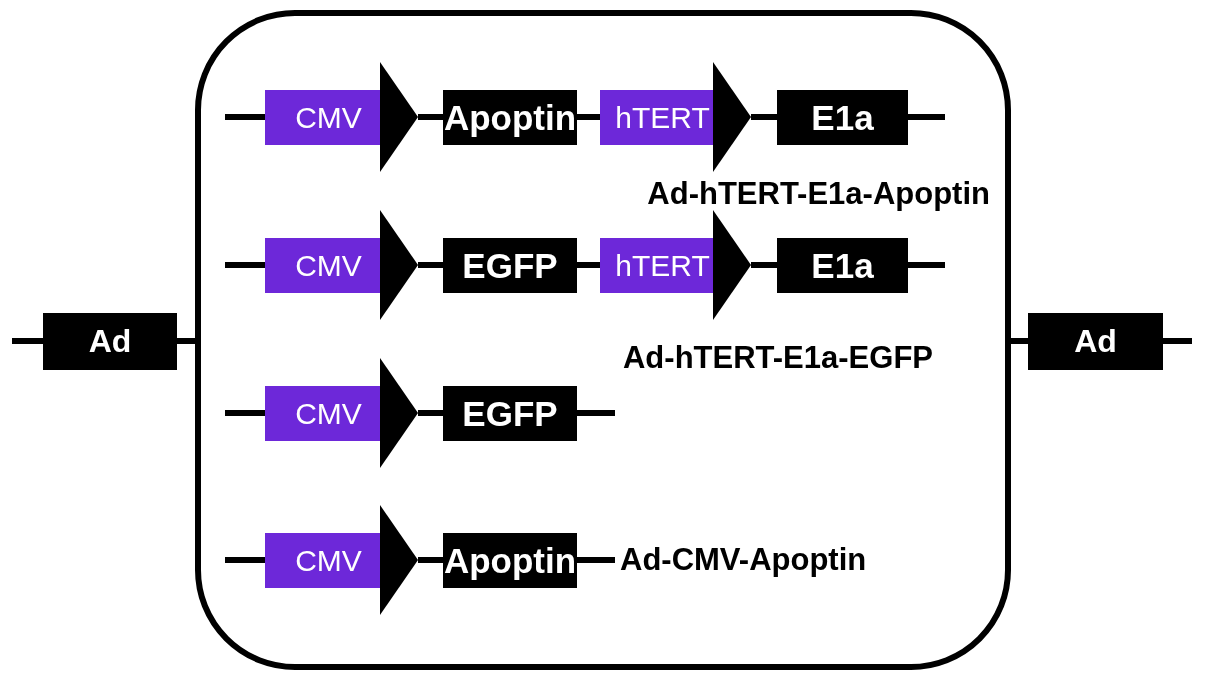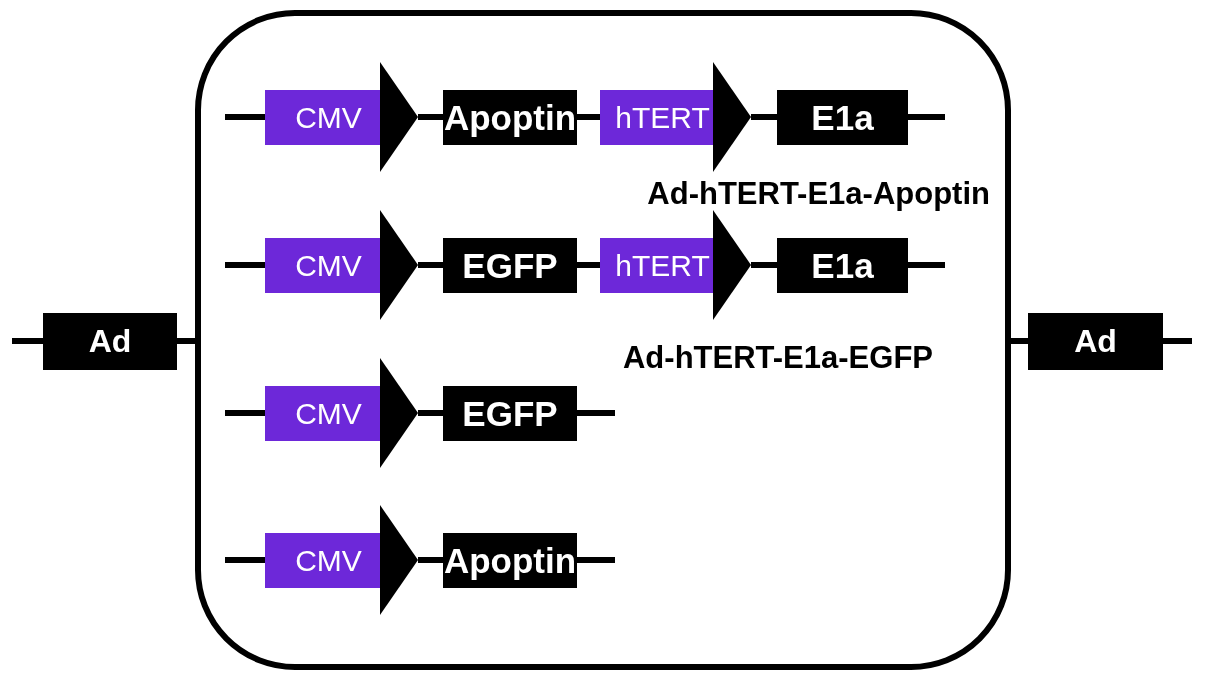--- a/index.html
+++ b/index.html
@@ -147,14 +147,15 @@
   <div class="hline" style="left:225px; top:557px; width:40px;"></div>
   <div class="arrow-body" style="left:265px; top:533px; width:115px; height:55px;">
     <span>CMV</span>
   </div>
   <div class="arrow-head" style="left:380px; top:505px;"></div>
   <div class="hline" style="left:418px; top:557px; width:25px;"></div>
   <div class="gene-box" style="left:443px; top:533px; width:134px; height:55px;">
     <span>Apoptin</span>
   </div>
   <div class="hline" style="left:577px; top:557px; width:38px;"></div>
+  <div class="construct-label" style="left:620px; top:544px;">Ad-CMV-Apoptin</div>
 
 </div>
 
 </body></html>

